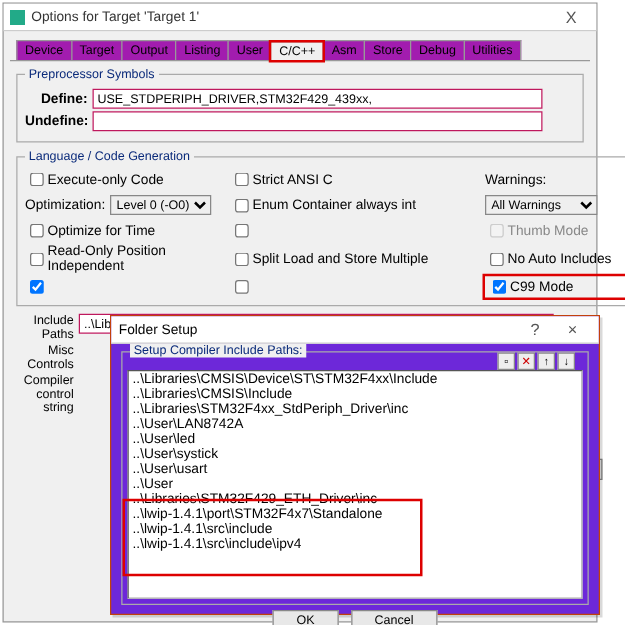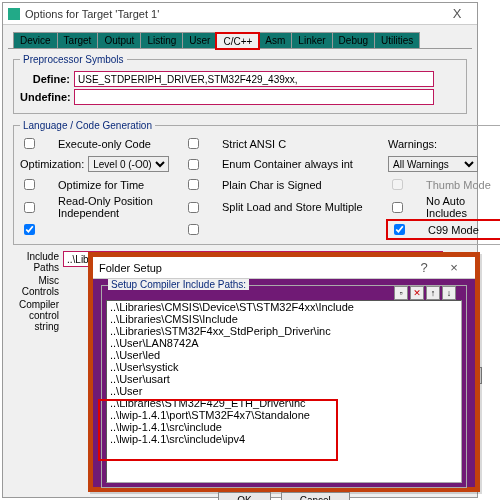--- a/index.html
+++ b/index.html
@@ -3,37 +3,37 @@
 <meta charset="utf-8">
 <style>
   * { box-sizing: border-box; font-family: "Segoe UI", Tahoma, sans-serif; font-size: 11px; }
   body { margin: 0; background: #fff; width: 500px; height: 500px; overflow: hidden; position: relative; }
   .window { border: 1px solid #999; background: #f0f0f0; position: absolute; left: 2px; top: 2px; width: 476px; height: 496px; }
   .titlebar { display: flex; align-items: center; padding: 2px 5px; background: #fff; border-bottom: 1px solid #ccc; height: 22px; }
   .titlebar-icon { width: 12px; height: 12px; background: #2a8; display: inline-block; margin-right: 5px; }
   .titlebar-text { flex: 1; color: #333; }
   .titlebar-btn { width: 30px; text-align: center; color: #555; cursor: default; font-size: 13px; }
   .tabs { display: flex; padding: 2px 5px 0 5px; border-bottom: 1px solid #999; margin: 5px 5px 0 5px; }
-  .tab { padding: 2px 6px; border: 1px solid #999; border-bottom: none; background: #0f766e; margin-right: -1px; cursor: default; white-space: nowrap; font-size: 10px;}
+  .tab { padding: 2px 6px; border: 1px solid #999; border-bottom: none; background: #a21caf; margin-right: -1px; cursor: default; white-space: nowrap; font-size: 10px;}
   .tab.active { background: #f0f0f0; position: relative; top: 1px; }
   .hl-red-tab { outline: 2px solid #d00; outline-offset: -1px; }
   .body-area { padding: 5px 10px; }
   fieldset { border: 1px solid #aaa; margin: 0 0 6px 0; padding: 4px 6px 6px 6px; }
   legend { color: #0a2a7a; font-size: 10px; padding: 0 3px; }
   .row { display: flex; align-items: center; margin: 2px 0; gap: 4px; }
   .lab { width: 50px; text-align: right; color: #000; font-weight: bold; }
   input[type=text] { border: 1px solid #be185d; padding: 1px 3px; font-size: 10px; height: 16px; }
   .grid3 { display: grid; grid-template-columns: 160px 200px 120px; gap: 2px 4px; align-items: center; }
-  .chk { display: flex; align-items: center; gap: 20px; font-size: 10px; }
+  .chk { display: flex; align-items: center; gap: 0; font-size: 10px; }
   .chk input { width: 11px; height: 11px; }
   select { border: 1px solid #888; font-size: 10px; height: 16px; }
   .hl-red-chk { outline: 2px solid #d00; padding: 0 2px; }
   .paths-row { display: flex; align-items: flex-start; gap: 4px; margin: 2px 0; }
   .paths-row .plab { width: 46px; text-align: right; font-size: 10px; line-height: 11px; }
-  .dialog { position: absolute; left: 88px; top: 252px; width: 392px; height: 240px; background: #701a75; border: 5px solid #c2410c; box-shadow: 2px 2px 0 rgba(0,0,0,.15); }
+  .dialog { position: absolute; left: 88px; top: 252px; width: 392px; height: 240px; background: #6d28d9; border: 1px solid #c2410c; box-shadow: 2px 2px 0 rgba(0,0,0,.15); }
   .dlg-title { display: flex; align-items: center; background: #fff; border-bottom: 1px solid #ccc; padding: 2px 6px; height: 22px; }
   .dlg-body { padding: 6px 8px; }
   .dlg-group { border: 1px solid #aaa; padding: 4px; position: relative; }
   .dlg-group-label { position: absolute; top: -7px; left: 6px; background: #f0f0f0; padding: 0 3px; color: #0a2a7a; font-size: 10px;}
   .tool-icons { position: absolute; right: 10px; top: 0; display: flex; gap: 2px; }
   .tool-icons span { width: 14px; height: 14px; border: 1px solid #888; background: #eee; display: flex; align-items: center; justify-content: center; font-size: 9px; cursor: default;}
   .listbox { background: #fff; border: 1px inset #aaa; height: 183px; overflow: auto; margin-top: 10px; font-size: 10px; }
   .listbox div { padding: 0 3px; line-height: 12px; white-space: nowrap; }
   .dlg-buttons { display: flex; justify-content: center; gap: 10px; padding: 4px 0 0 0; }
   .btn { border: 1px solid #888; background: #e8e8e8; padding: 2px 18px; cursor: default; font-size: 10px;}
@@ -52,21 +52,21 @@
   </div>
 
   <div class="tabs">
     <span class="tab">Device</span>
     <span class="tab">Target</span>
     <span class="tab">Output</span>
     <span class="tab">Listing</span>
     <span class="tab">User</span>
     <span class="tab active hl-red-tab">C/C++</span>
     <span class="tab">Asm</span>
-    <span class="tab">Linker</span>
+    <span class="tab">Store</span>
     <span class="tab">Debug</span>
     <span class="tab">Utilities</span>
   </div>
 
   <div class="body-area">
     <fieldset>
       <legend>Preprocessor Symbols</legend>
       <div class="row">
         <span class="lab">Define:</span>
         <input type="text" style="width: 360px;" value="USE_STDPERIPH_DRIVER,STM32F429_439xx,">
@@ -99,21 +99,20 @@
             <span>Enum Container always int</span>
           </label>
         <select style="width:90px"><option>All Warnings</option></select>
 
         <label class="chk">
             <input type="checkbox" style="">
             <span>Optimize for Time</span>
           </label>
         <label class="chk">
             <input type="checkbox" style="">
-            <span>Plain Char is Signed</span>
           </label>
         <label class="chk disabled">
             <input type="checkbox" disabled="" style="">
             <span>Thumb Mode</span>
           </label>
 
         <label class="chk">
             <input type="checkbox" style="">
             <span>Read-Only Position Independent</span>
           </label>

